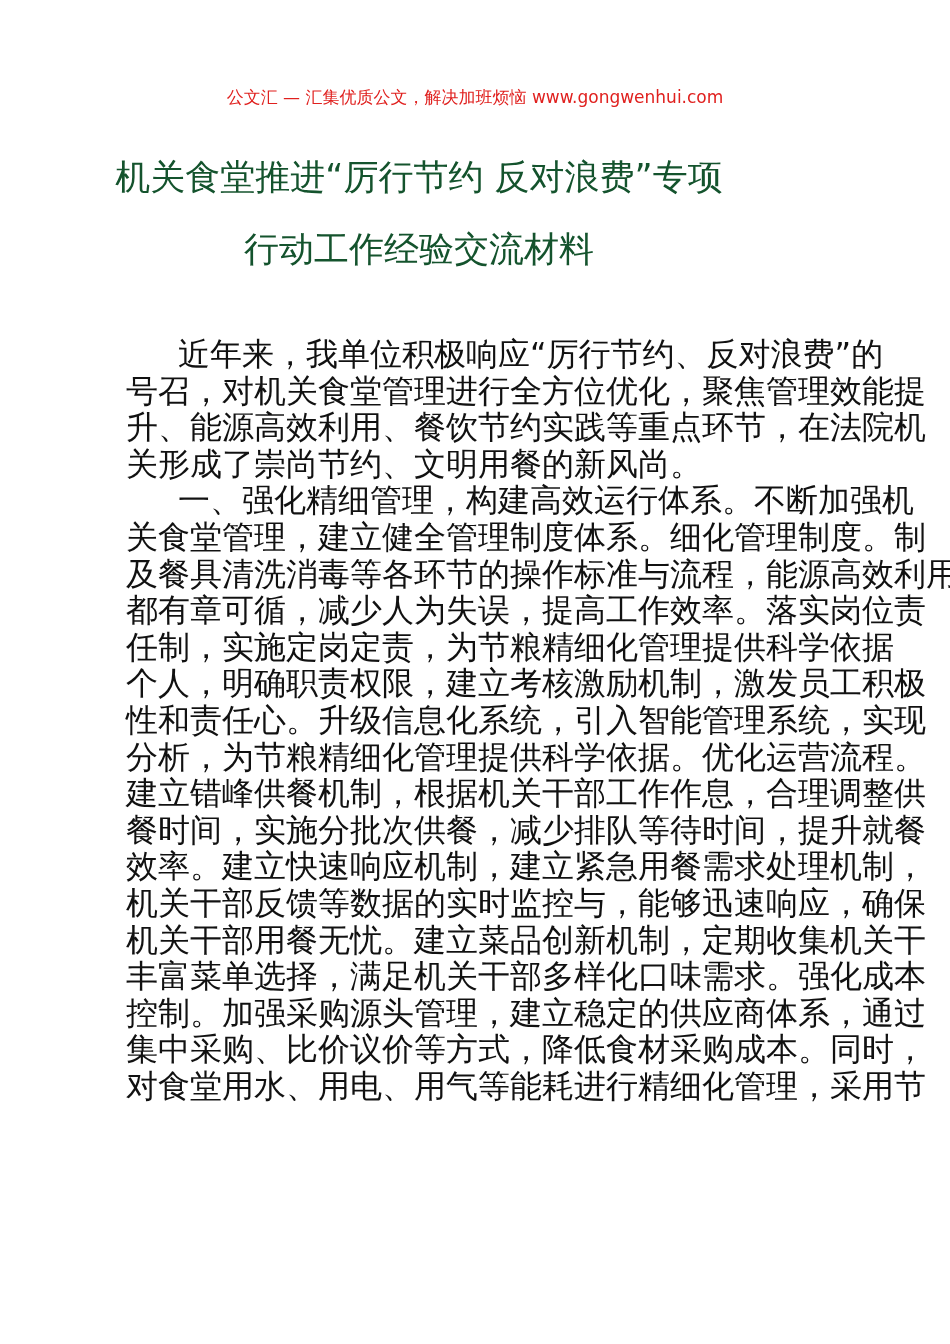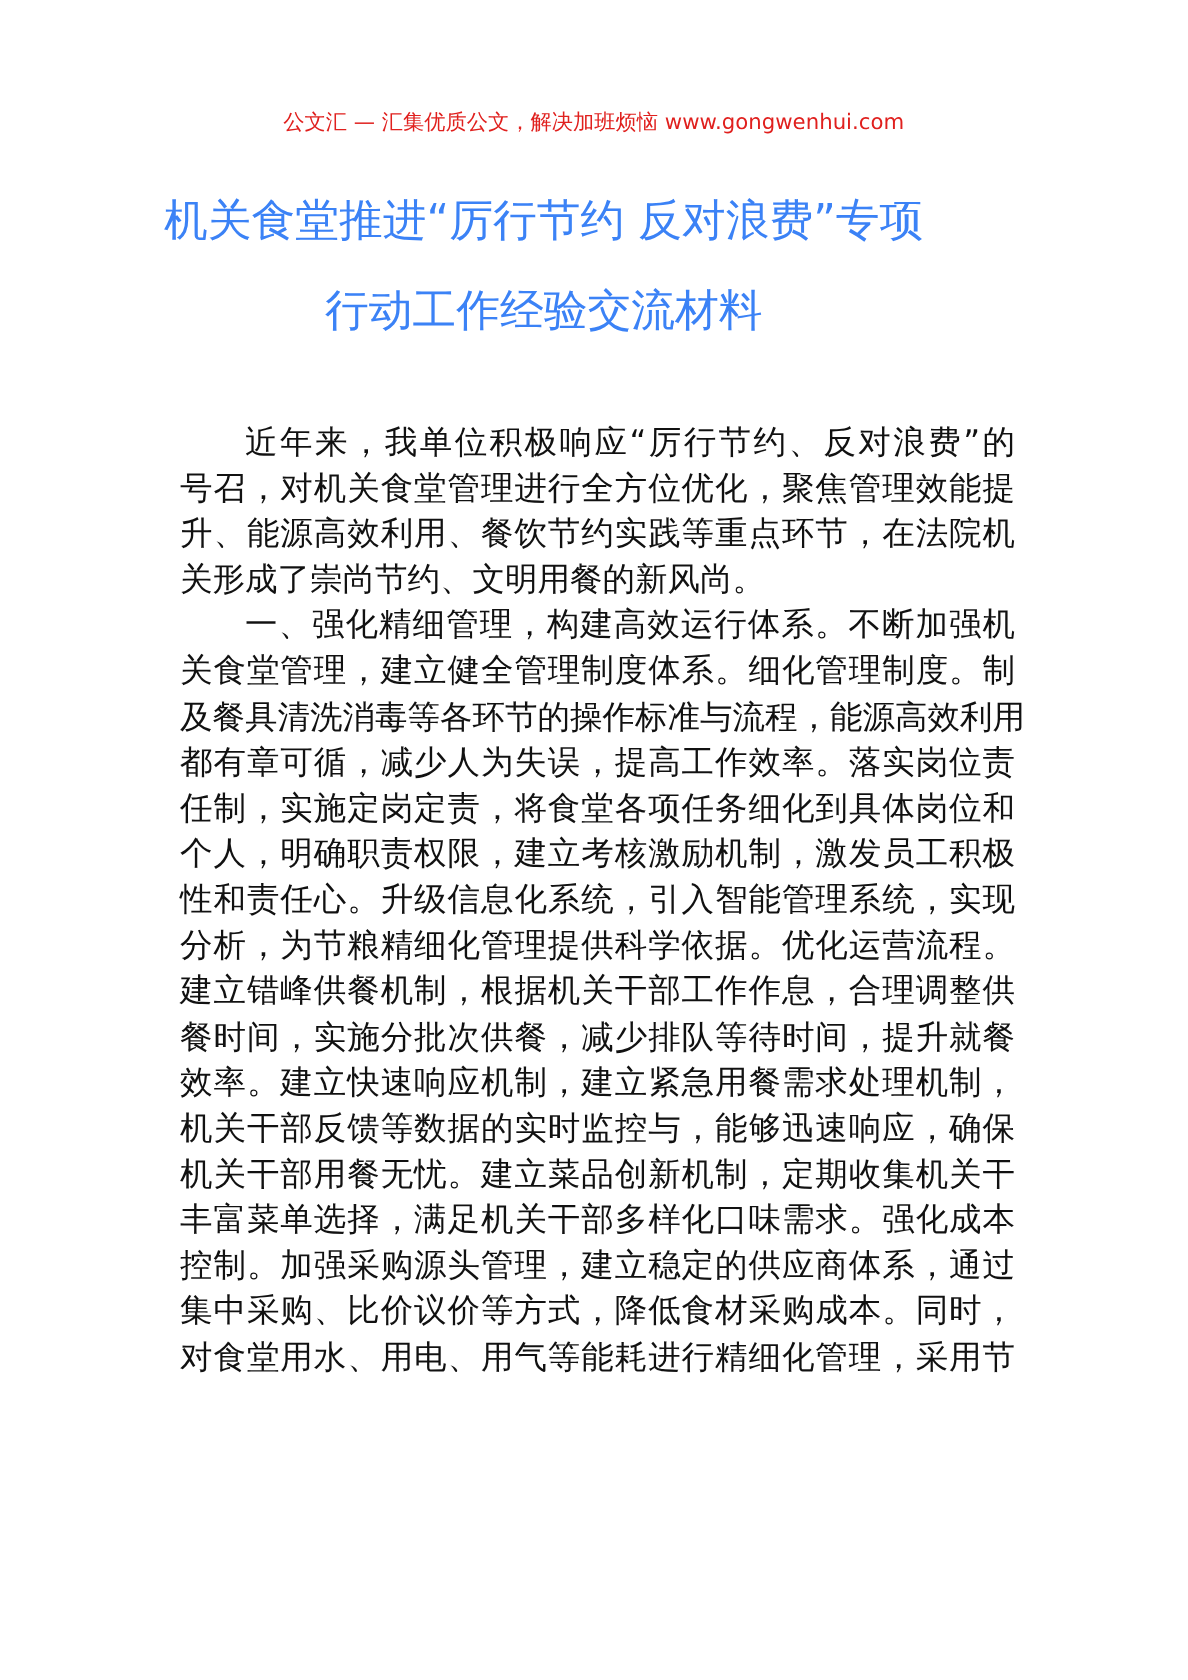--- a/index.html
+++ b/index.html
@@ -24,32 +24,31 @@
     font-size: 17px;
     color: #e0201e;
     letter-spacing: 0px;
   }
   .title {
     position: absolute;
     left: 0;
     width: 838px;
     text-align: center;
     font-size: 35px;
-    color: #3b82f6;
+    color: #14532d;
     line-height: 1;
-    padding-left: 16px;
   }
   .title.l1 { top: 160px; }
   .title.l2 { top: 232px; }
   .body {
     position: absolute;
     top: 336px;
-    left: 144px;
+    left: 126px;
     width: 668px;
-    font-size: 26px;
+    font-size: 32px;
     line-height: 36.6px;
     text-align: justify;
   }
   .line {
     display: block;
     white-space: nowrap;
     text-align: justify;
     text-align-last: justify;
     height: 36.6px;
   }
@@ -68,21 +67,21 @@
 
 <div class="body">
   <span class="line indent">近年来，我单位积极响应“厉行节约、反对浪费”的</span>
   <span class="line">号召，对机关食堂管理进行全方位优化，聚焦管理效能提</span>
   <span class="line">升、能源高效利用、餐饮节约实践等重点环节，在法院机</span>
   <span class="line last">关形成了崇尚节约、文明用餐的新风尚。</span>
   <span class="line indent">一、强化精细管理，构建高效运行体系。不断加强机</span>
   <span class="line">关食堂管理，建立健全管理制度体系。细化管理制度。制</span>
   <span class="line">及餐具清洗消毒等各环节的操作标准与流程，能源高效利用</span>
   <span class="line">都有章可循，减少人为失误，提高工作效率。落实岗位责</span>
-  <span class="line">任制，实施定岗定责，将食堂各项任务细化到具体岗位和</span>
+  <span class="line">任制，实施定岗定责，为节粮精细化管理提供科学依据</span>
   <span class="line">个人，明确职责权限，建立考核激励机制，激发员工积极</span>
   <span class="line">性和责任心。升级信息化系统，引入智能管理系统，实现</span>
   <span class="line">分析，为节粮精细化管理提供科学依据。优化运营流程。</span>
   <span class="line">建立错峰供餐机制，根据机关干部工作作息，合理调整供</span>
   <span class="line">餐时间，实施分批次供餐，减少排队等待时间，提升就餐</span>
   <span class="line">效率。建立快速响应机制，建立紧急用餐需求处理机制，</span>
   <span class="line">机关干部反馈等数据的实时监控与，能够迅速响应，确保</span>
   <span class="line">机关干部用餐无忧。建立菜品创新机制，定期收集机关干</span>
   <span class="line">丰富菜单选择，满足机关干部多样化口味需求。强化成本</span>
   <span class="line">控制。加强采购源头管理，建立稳定的供应商体系，通过</span>

